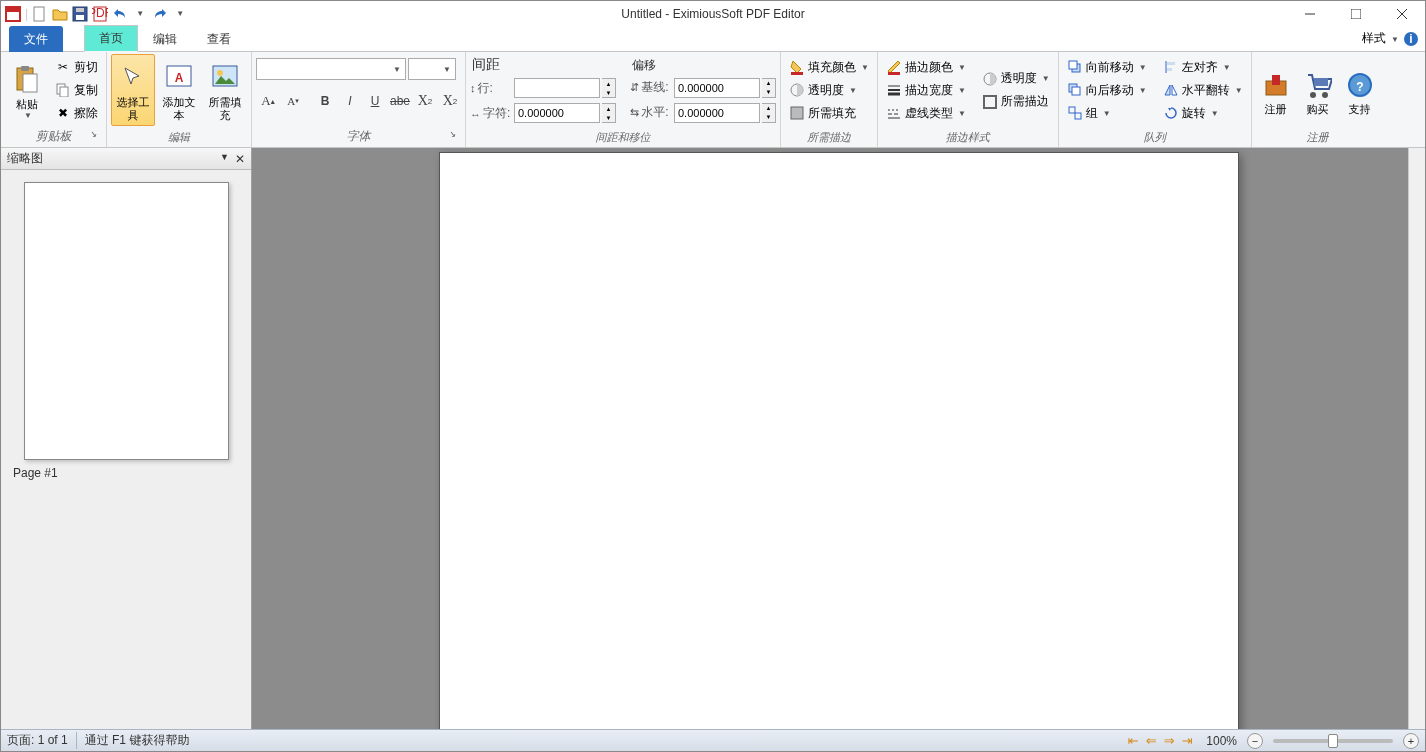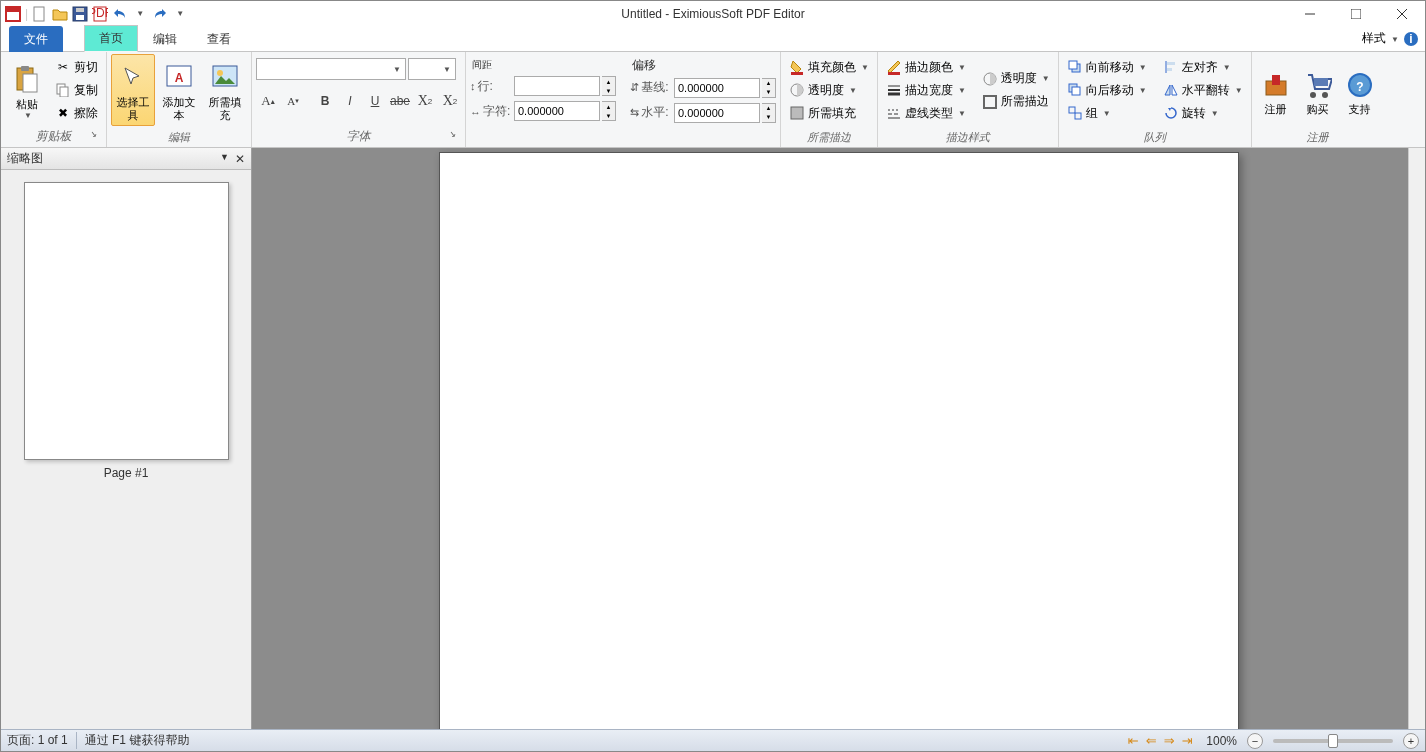--- a/index.html
+++ b/index.html
@@ -35,21 +35,21 @@
 .spin-field input { width: 86px; height: 20px; border: 1px solid #ababab; padding: 0 3px; font-size: 11px; text-align: left; }
 .spin-field .sp { width: 14px; height: 20px; display: flex; flex-direction: column; border: 1px solid #ababab; border-left: none; }
 .spin-field .sp div { flex:1; display:flex; align-items:center; justify-content:center; font-size:6px; cursor:pointer; background:#f0f0f0; }
 .dd-arrow { font-size: 8px; color: #555; margin-left: 2px; }
 .workspace { flex: 1; display: flex; background: #8c8c8c; overflow: hidden; }
 .thumb-panel { width: 251px; background: #efefef; border-right: 1px solid #a0a0a0; display: flex; flex-direction: column; }
 .thumb-header { height: 22px; background: linear-gradient(#f7f7f7,#e4e4e4); border-bottom: 1px solid #bcbcbc; display: flex; align-items: center; padding: 0 6px; font-size: 12px; color: #333; justify-content: space-between; }
 .thumb-header .ctrls { display: flex; gap: 6px; }
 .thumb-body { flex: 1; padding: 12px; overflow: auto; }
 .thumb-page { width: 205px; height: 278px; background: #fff; border: 1px solid #888; margin: 0 auto; box-shadow: 2px 2px 4px rgba(0,0,0,0.2); }
-.thumb-label { text-align: center; margin-top: 6px; font-size: 12px; color: #333; }
+.thumb-label { text-align: left; margin-top: 6px; font-size: 12px; color: #333; }
 .canvas-area { flex: 1; position: relative; overflow: auto; padding-top: 4px; }
 .canvas-page { width: 800px; height: 720px; background: #fff; margin: 0 auto; border: 1px solid #555; box-shadow: 3px 3px 8px rgba(0,0,0,0.3); position: relative; }
 .statusbar { height: 22px; background: linear-gradient(#e9eef5,#d6dde8); border-top: 1px solid #a9b4c4; display: flex; align-items: center; padding: 0 6px; font-size: 12px; color: #333; justify-content: space-between; }
 .statusbar .left { display: flex; gap: 8px; justify-content: center; }
 .statusbar .left span { border-right: 1px solid #a9b4c4; padding-right: 8px; }
 .statusbar .right { display: flex; align-items: center; gap: 4px; }
 .nav-arrows { display: flex; gap: 0; }
 .nav-arrows div { width: 18px; height: 16px; display: flex; align-items: center; justify-content: center; cursor: pointer; color: #d68a1a; font-size: 13px; }
 .zoom-slider { width: 120px; height: 4px; background: #bbb; position: relative; margin: 0 6px; border-radius: 2px; }
 .zoom-thumb { position: absolute; width: 10px; height: 14px; background: #fff; border: 1px solid #888; top: -5px; left: 55px; border-radius: 2px; }
@@ -243,21 +243,21 @@
         <div class="fmt-btn">X<sup style="font-size:8px">2</sup></div>
         <div class="fmt-btn">X<sub style="font-size:8px">2</sub></div>
       </div>
     </div>
     <div class="ribbon-group-label"><span>字体</span><span class="launcher">↘</span></div>
   </div>
 
   <div class="ribbon-group">
     <div class="ribbon-group-body" style="gap:14px">
       <div class="small-col" style="gap:3px">
-        <div style="font-size:10px;color:#333;padding-left:2px">间距</div>
+        <div style="font-size:14px;color:#333;padding-left:2px">间距</div>
         <div class="spin-field">
             <span class="lab">↕ <span>行:</span></span>
             <input readonly="" value="" style="">
             <div class="sp">
               <div>▲</div>
               <div>▼</div>
             </div>
           </div>
         <div class="spin-field">
             <span class="lab">↔ <span>字符:</span></span>
@@ -281,20 +281,21 @@
         <div class="spin-field">
             <span class="lab">⇆ <span>水平:</span></span>
             <input readonly="" value="0.000000" style="">
             <div class="sp">
               <div>▲</div>
               <div>▼</div>
             </div>
           </div>
       </div>
     </div>
+    <div class="ribbon-group-label">间距和移位</div>
   </div>
 
   <div class="ribbon-group">
     <div class="ribbon-group-body">
         <div class="small-col">
       <div class="small-row">
             <span class="ic">
               <svg width="16" height="16">
                 <path d="M4 2l8 8-4 4-6-6z" fill="#f4c657" stroke="#b8860b"></path>
                 <rect x="2" y="13" width="12" height="3" fill="#c62828"></rect>

